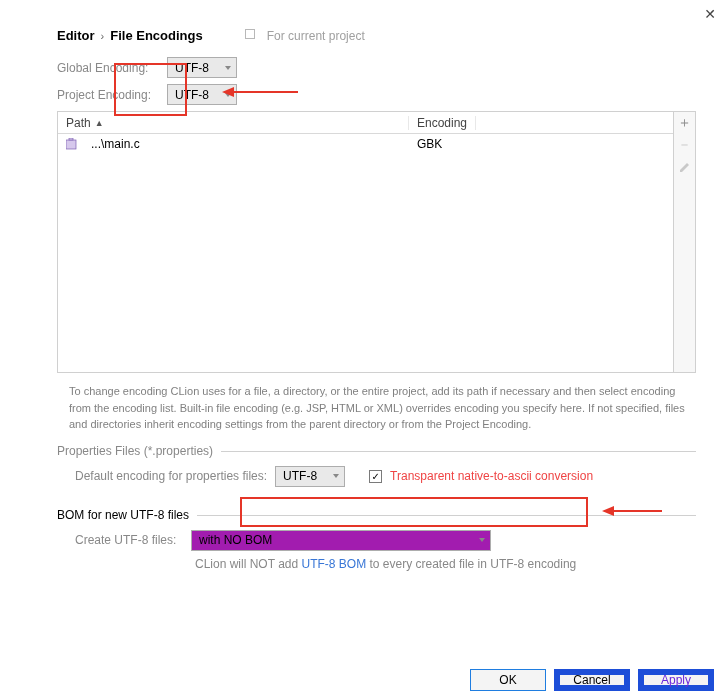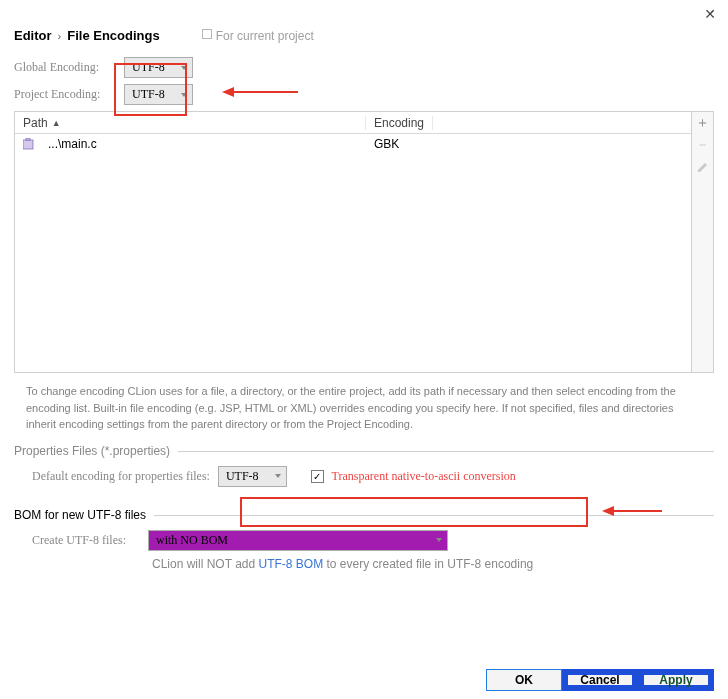--- a/index.html
+++ b/index.html
@@ -15,48 +15,47 @@
     overflow: hidden;
   }
   .close-x {
     position: absolute;
     top: 6px;
     right: 12px;
     font-size: 14px;
     cursor: pointer;
     color: #444;
   }
-  .content { padding: 10px 14px 0 14px; }
+  .content { padding: 10px 32px 0 14px; margin-left: 43px; }
   .breadcrumb {
     display: flex;
     align-items: center;
     gap: 6px;
     margin-top: 18px;
     margin-bottom: 14px;
   }
   .breadcrumb-item { font-weight: 700; font-size: 13px; }
   .breadcrumb-sep { color: #666; font-size: 11px; }
   .scope {
     color: #a0a0a0;
     font-size: 12px;
     margin-left: 36px;
     display: inline-flex;
-    gap: 4px;
+    gap: 12px;
   }
   .scope-icon {
     width: 10px; height: 10px;
     border: 1px solid #b8b8b8;
     display: inline-block;
   }
   .row {
     display: flex;
     align-items: center;
     margin: 4px 0 6px 0;
     gap: 8px;
-    font-family: Liberation Serif, serif;
   }
   .label { color: #ef4444; }
   .label-grey { color: #888; }
   .dropdown {
     display: inline-flex;
     align-items: center;
     border: 1px solid #adadad;
     background: #e9e9e9;
     height: 21px;
     padding: 0 5px 0 7px;
@@ -172,35 +171,35 @@
     font-size: 12px;
     margin-left: 138px;
     margin-top: 6px;
   }
   .link { color: #3876d6; cursor: pointer; }
   .button-bar {
     position: absolute;
     bottom: 8px;
     right: 14px;
     display: flex;
-    font-weight: bold;
+    gap: 8px;
   }
   .btn {
     width: 76px;
     height: 22px;
     display: inline-flex;
     align-items: center;
     justify-content: center;
     border: 6px solid #1d4ed8;
     background: #f4f4f4;
     cursor: pointer;
     font-size: 12px;
   }
   .btn.primary { border: 1px solid #1f7de0; }
-  .btn.disabled { color: #14532d; cursor: default; }
+  .btn.disabled { color: #6d28d9; cursor: default; }
 </style>
 </head>
 <body>
 
 <div class="close-x">✕</div>
 
 <div class="content">
 
   <div class="breadcrumb">
     <span class="breadcrumb-item">Editor</span>

